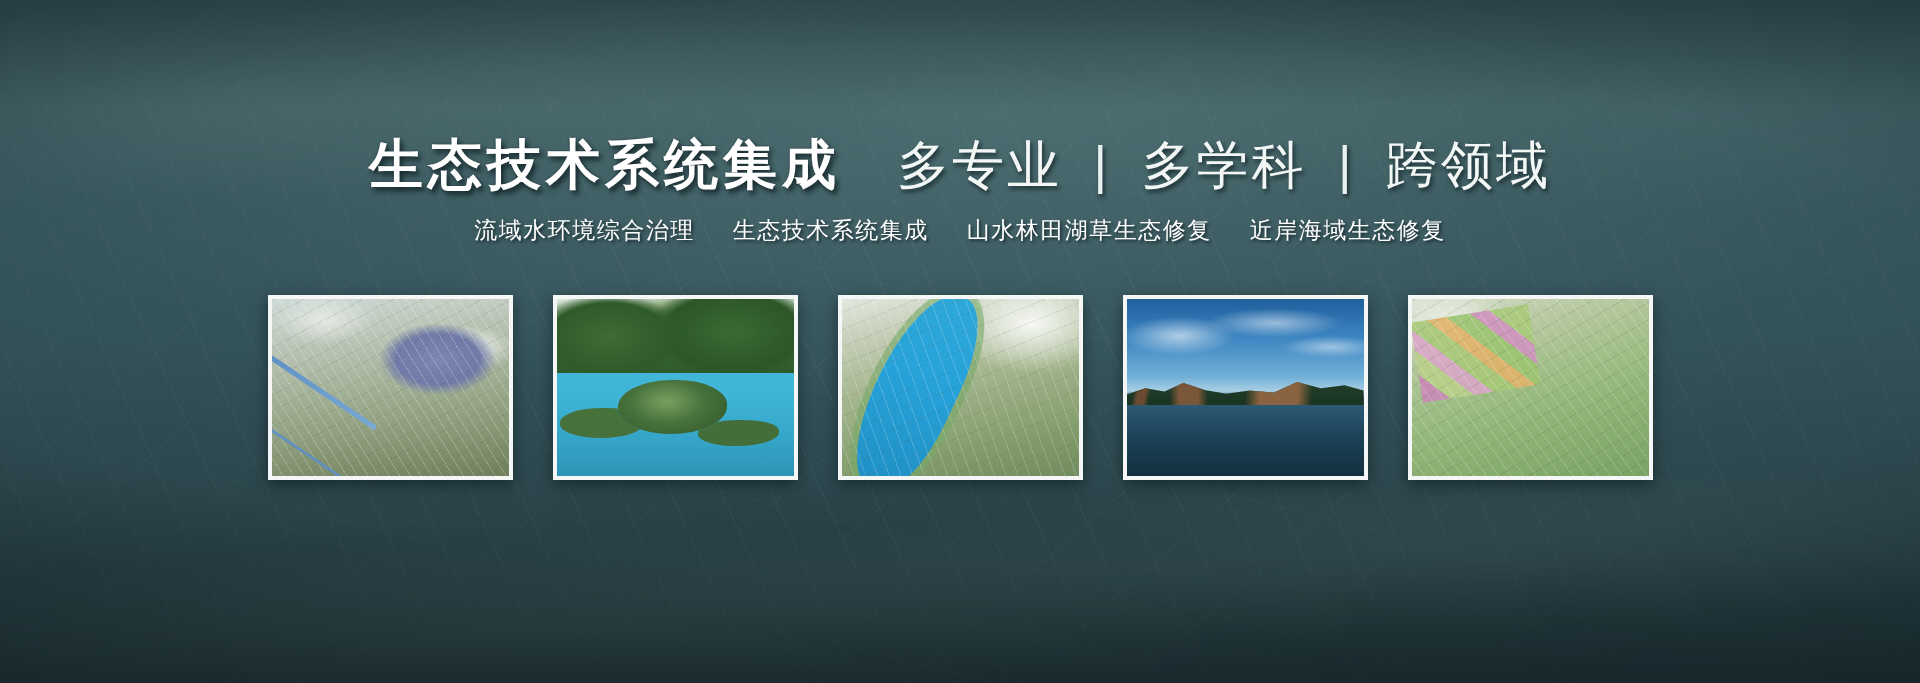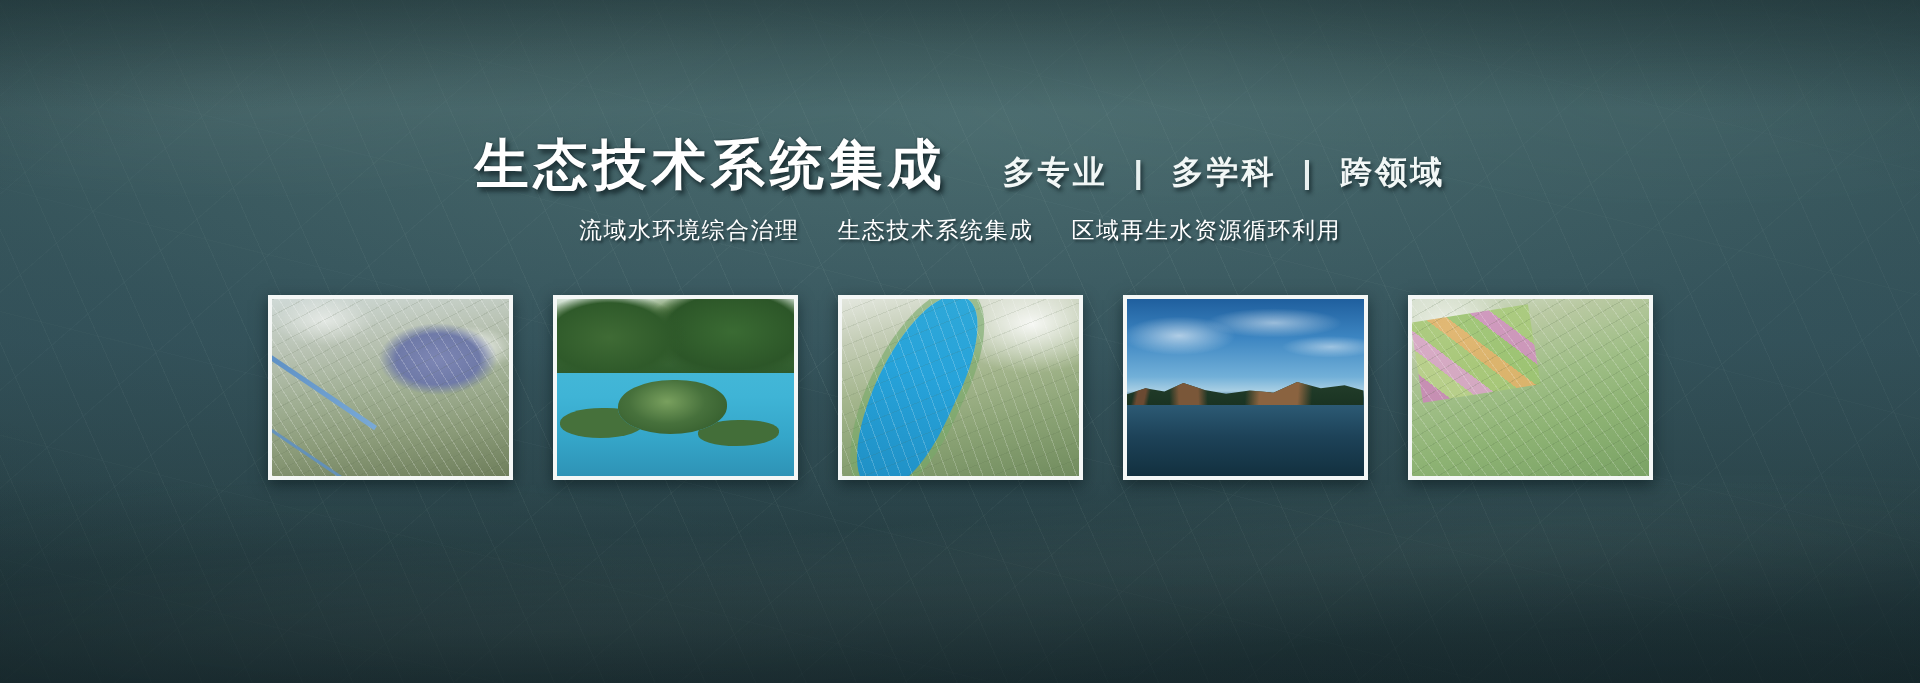--- a/index.html
+++ b/index.html
@@ -69,22 +69,22 @@
   }
   .headline{
     color:#ffffff;
     font-size:54px;
     font-weight:bold;
     letter-spacing:5px;
     text-shadow:3px 4px 5px rgba(8,22,26,.72), 0 0 2px rgba(8,22,26,.6);
   }
   .tagline{
     color:#f2f7f6;
-    font-size:32px;
-    font-weight:bold;
+    font-size:52px;
+    font-weight:normal;
     letter-spacing:3px;
     text-shadow:2px 3px 4px rgba(8,22,26,.70);
   }
   .tagline .sep{ padding:0 14px; color:#e9f1f0; }
 
   .keywords{
     position:absolute; left:0; right:0; top:190px;
     display:flex; align-items:flex-end; justify-content:center;
     gap:38px; white-space:nowrap;
   }
@@ -239,21 +239,22 @@
         <span class="sep">|</span>
         <span>多学科</span>
         <span class="sep">|</span>
         <span>跨领域</span>
       </span>
     </div>
 
     <div class="keywords">
       <span class="kw">流域水环境综合治理</span>
       <span class="kw">生态技术系统集成</span>
-      <span class="kw">区域再生水资源循环利用</span>
+      <span class="kw">山水林田湖草生态修复</span>
+      <span class="kw">近岸海域生态修复</span>
     </div>
 
     <div class="gallery">
       <div class="thumb">
         <div class="scene s1"></div>
       </div>
       <div class="thumb">
         <div class="scene s2"></div>
       </div>
       <div class="thumb">

